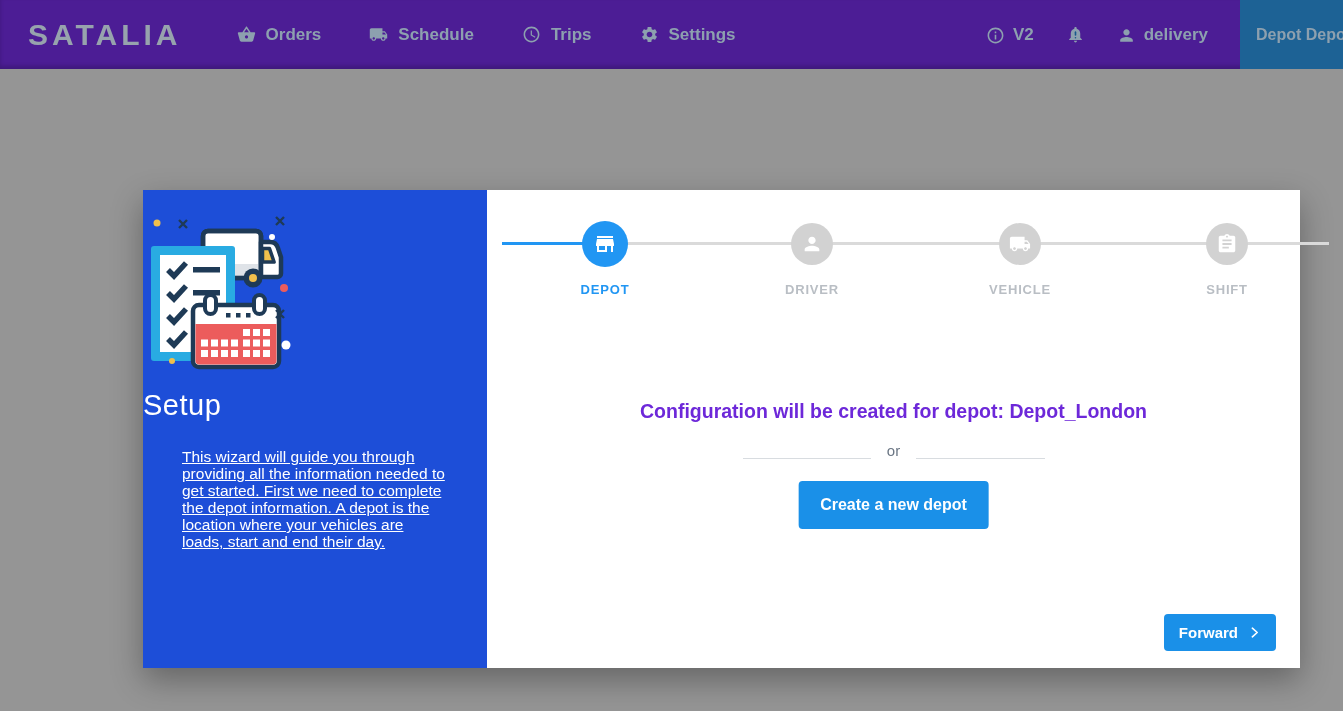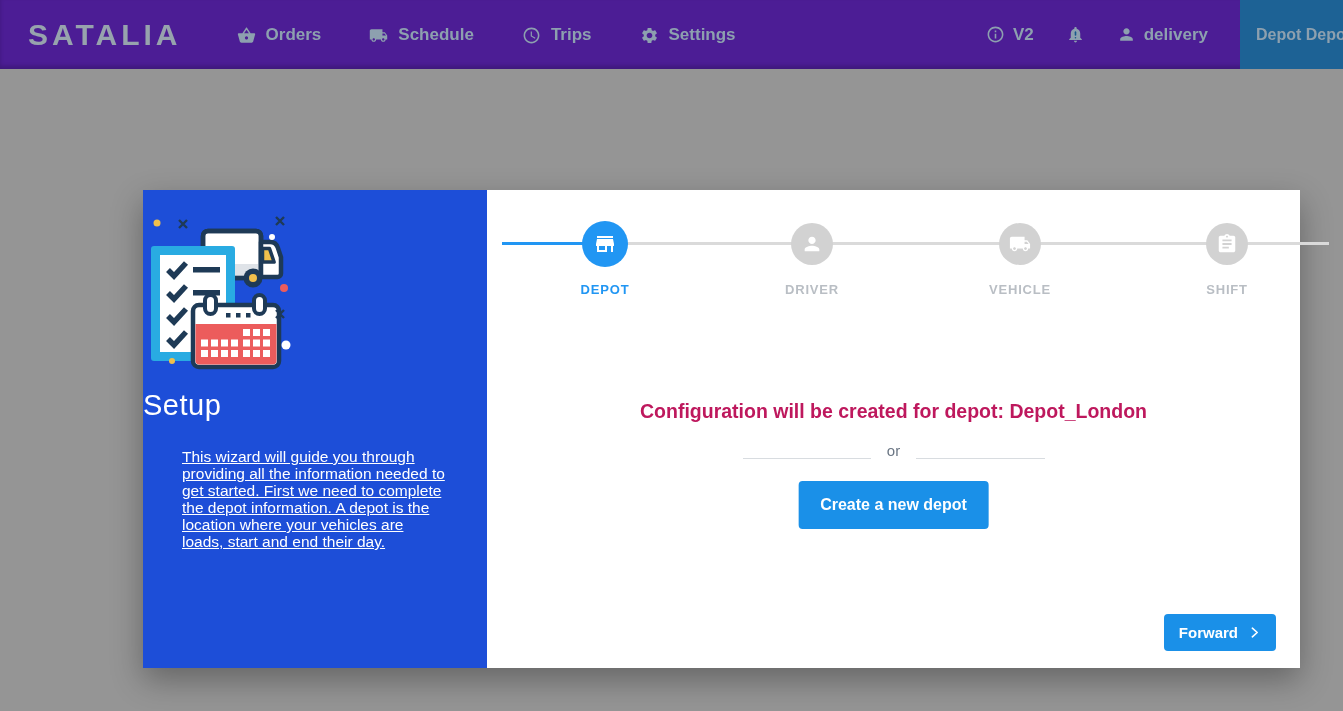--- a/index.html
+++ b/index.html
@@ -25,31 +25,31 @@
     margin-left: 28px;
     font-size: 30px;
     font-weight: 700;
     letter-spacing: 4px;
     color: #97a3ad;
     cursor: pointer;
     flex-shrink: 0;
   }
   .nav-left { display: flex; margin-left: 55px; gap: 48px; }
   .nav-item {
-    display: flex; align-items: flex-end; gap: 10px;
+    display: flex; align-items: flex-start; gap: 10px;
     color: #8da0af; font-size: 17px; font-weight: 700;
     cursor: pointer; white-space: nowrap;
   }
   .nav-item svg, .nav-right svg { width: 19px; height: 19px; fill: #8da0af; flex-shrink: 0; }
   .nav-right {
     margin-left: auto; display: flex; align-items: center;
     gap: 32px; height: 100%;
   }
   .nav-pill {
-    display: flex; align-items: flex-start; gap: 8px;
+    display: flex; align-items: flex-end; gap: 8px;
     color: #8da0af; font-size: 17px; font-weight: 700; cursor: pointer;
   }
   .depot-tab {
     height: 100%; width: 103px; background: #1d6295;
     display: flex; align-items: center;
     padding-left: 16px; overflow: hidden;
     color: #8da0af; font-size: 16px; font-weight: 700;
     white-space: nowrap; cursor: pointer; flex-shrink: 0;
   }
 
@@ -89,21 +89,21 @@
   .step-circle.inactive svg { width: 22px; height: 22px; }
   .step-label {
     position: absolute; top: 92px; width: 140px; text-align: center;
     font-size: 13px; font-weight: 700; letter-spacing: 0.8px;
     color: #b9bec4;
   }
   .step-label.active { color: #2196f3; }
 
   .config-heading {
     position: absolute; top: 210px; left: 0; right: 0;
-    text-align: center; font-size: 19.5px; font-weight: 700; color: #be185d;
+    text-align: center; font-size: 19.5px; font-weight: 700; color: #6d28d9;
   }
   .or-divider {
     position: absolute; top: 252px; left: 50%; transform: translateX(-50%);
     width: 302px; display: flex; align-items: flex-end; gap: 16px;
   }
   .or-divider .rule { flex: 1; height: 1px; background: #d8dce0; }
   .or-divider .or-text { color: #6b7684; font-size: 15px; }
 
   .create-depot-btn {
     position: absolute; top: 291px; left: 50%; transform: translateX(-50%);

